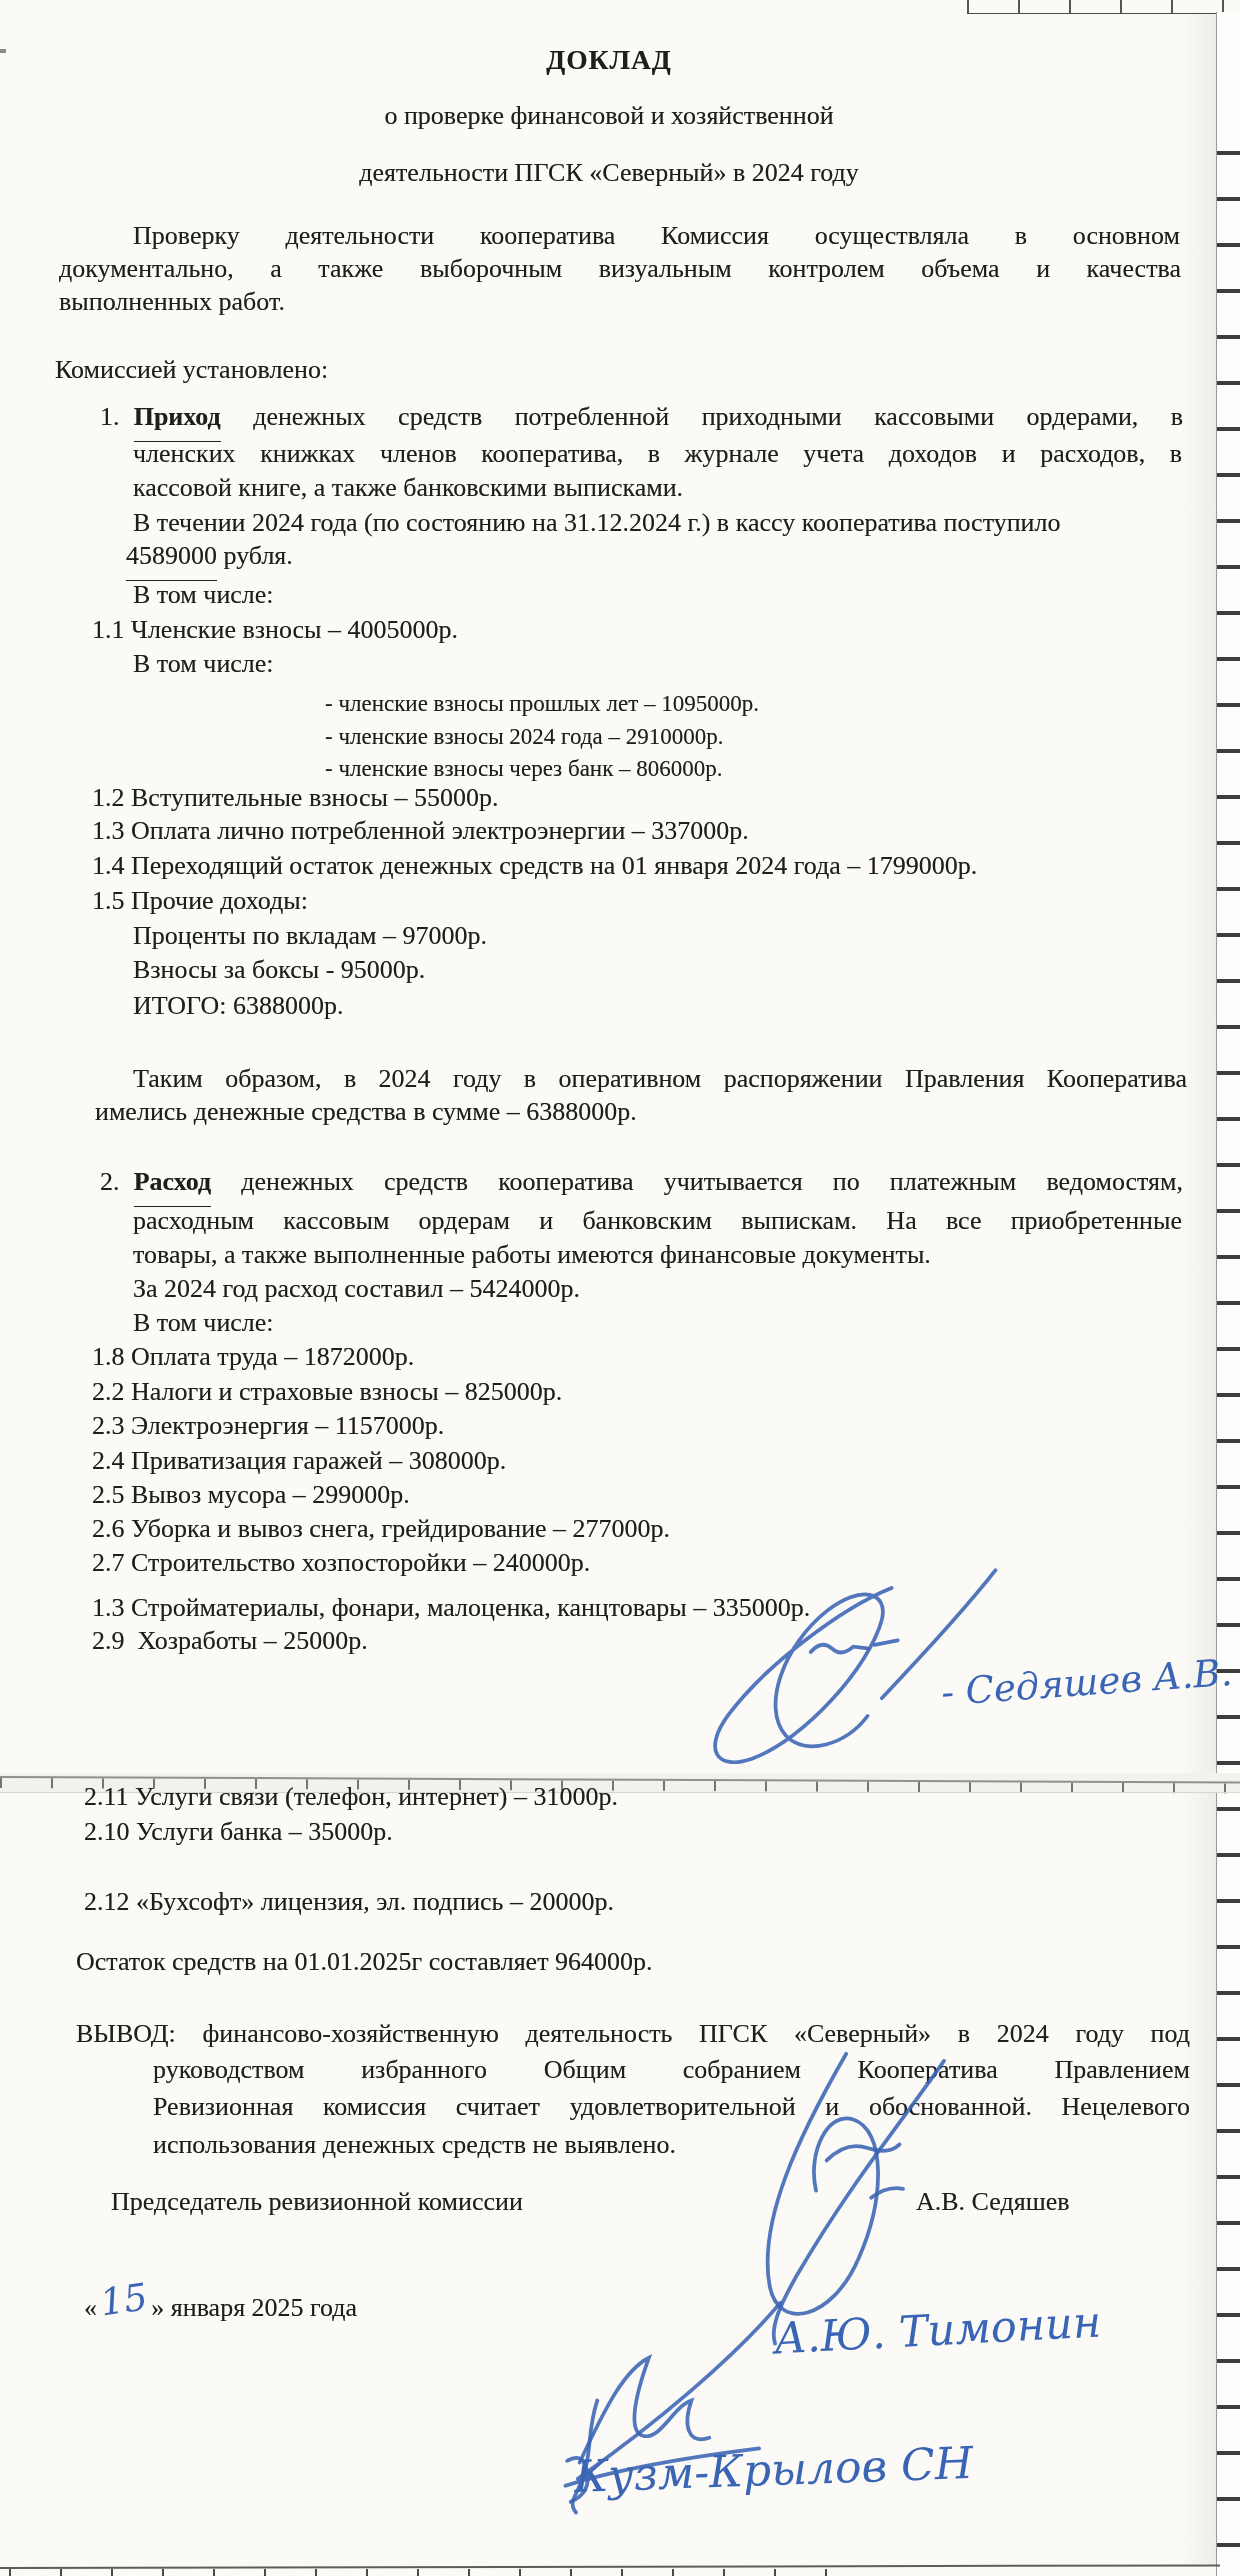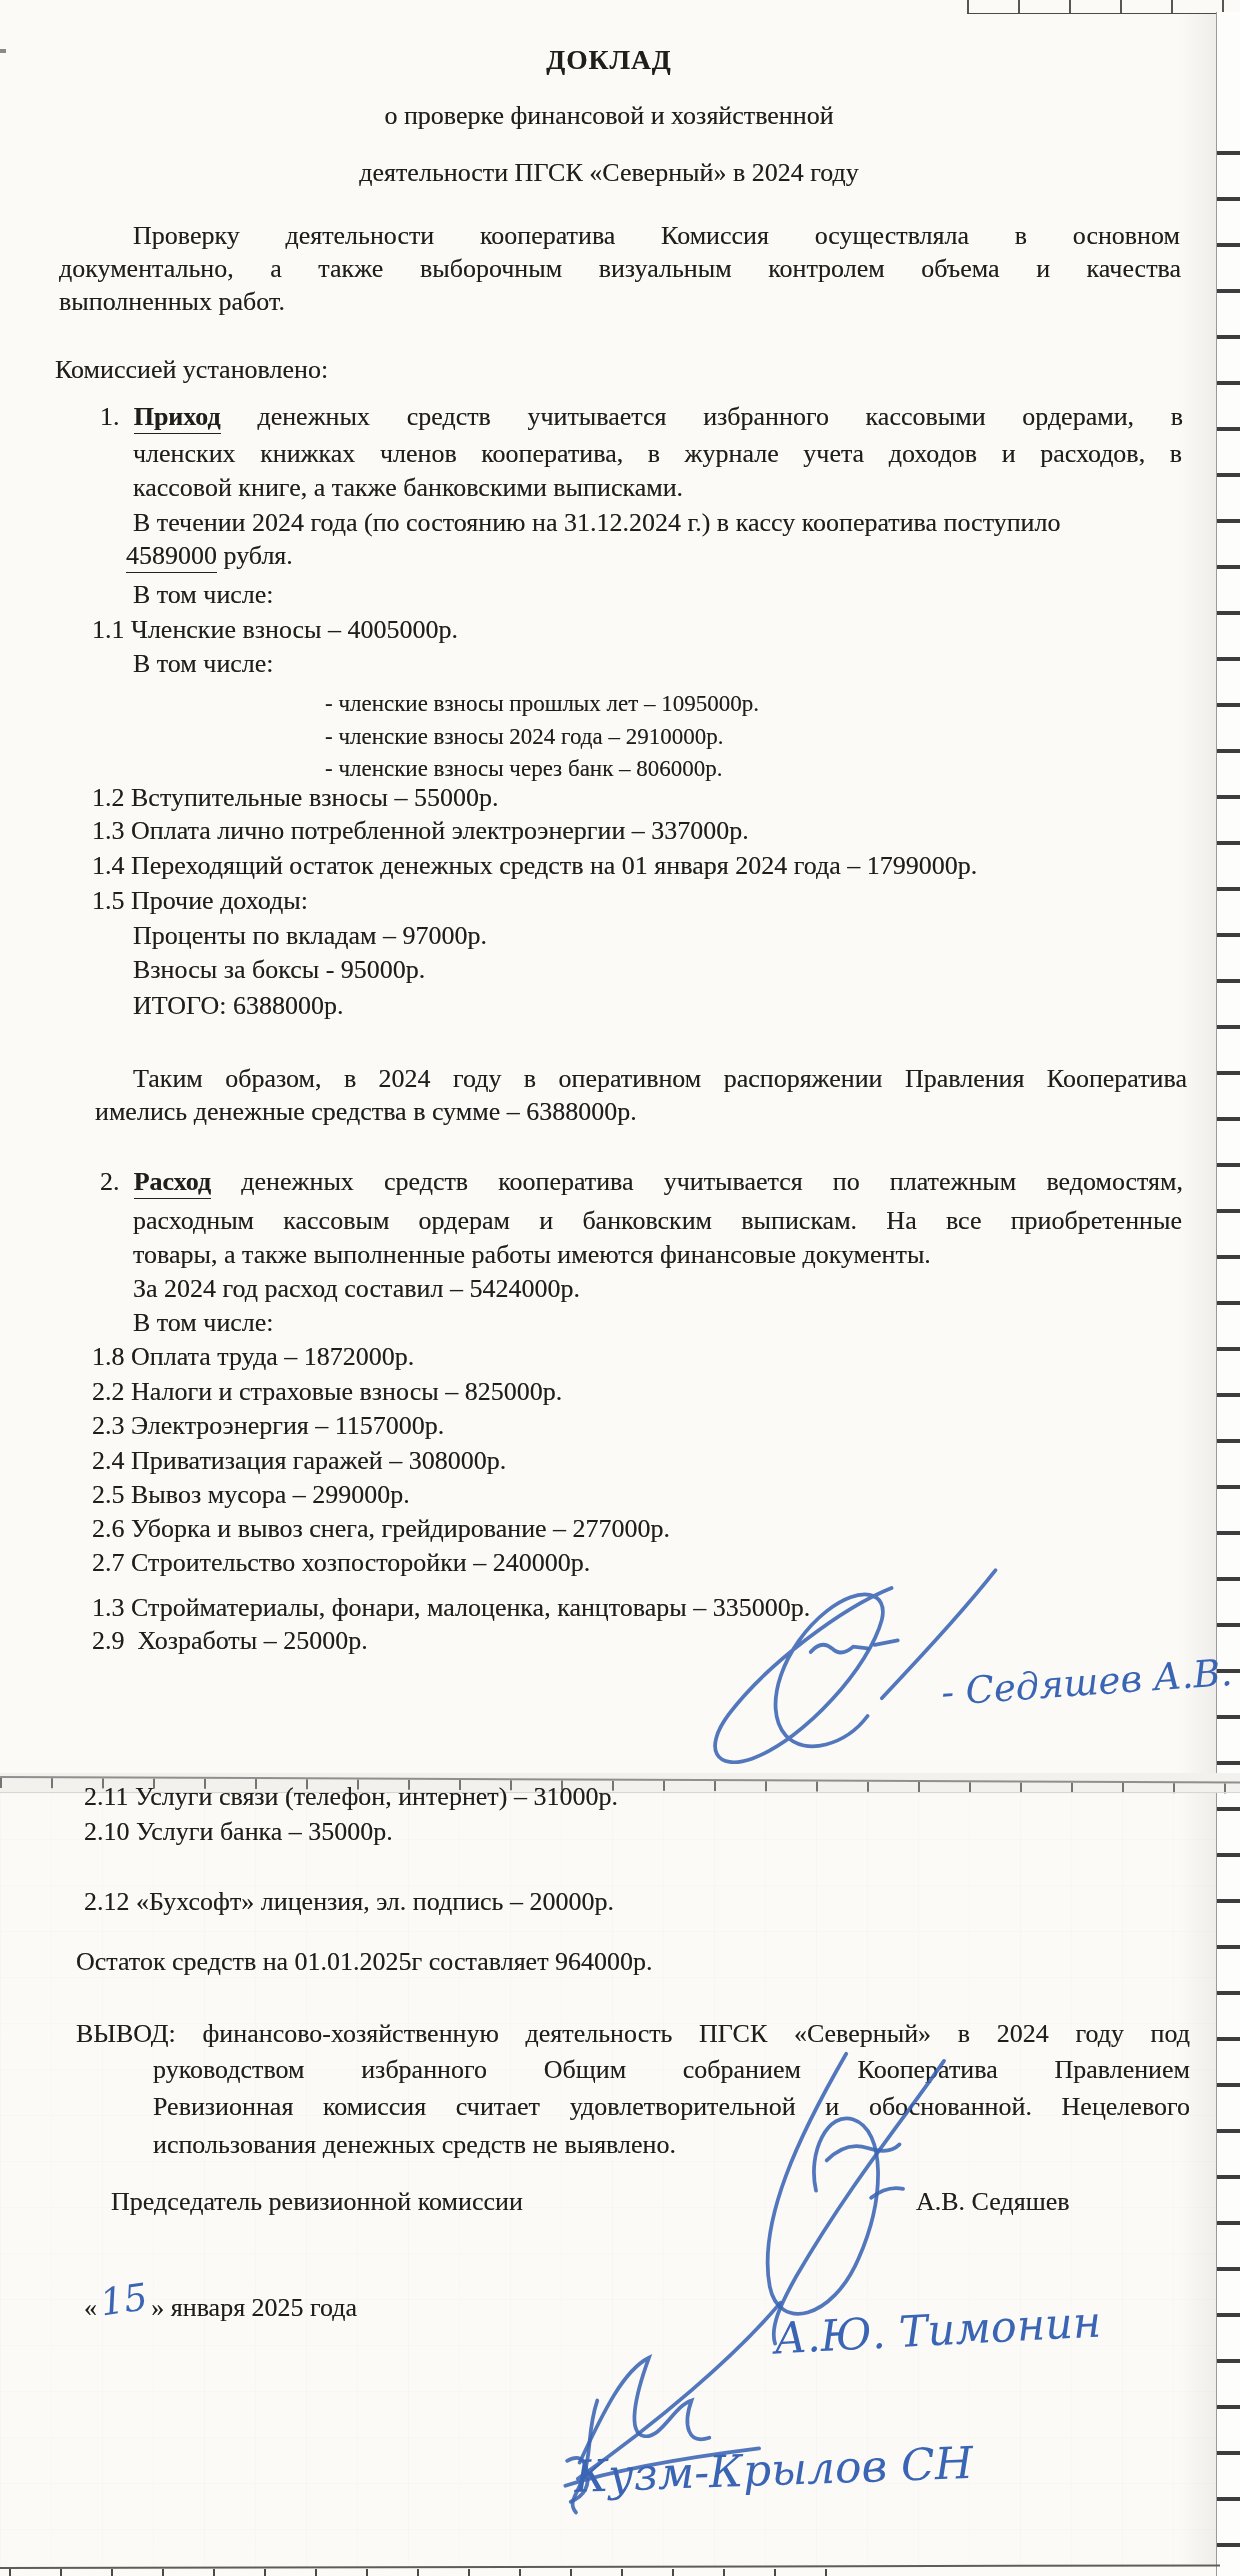--- a/index.html
+++ b/index.html
@@ -6,21 +6,21 @@
   body{width:1240px;height:2576px;position:relative;background:#ffffff;
        font-family:"Liberation Serif","DejaVu Serif",serif;}
   .scan{position:absolute;left:0;top:0;width:1240px;height:2576px;background:var(--paper,#fbfaf7);overflow:hidden;}
   .line{position:absolute;white-space:nowrap;font-size:26px;line-height:1.2;color:var(--txt,#201e1c);
         text-shadow:0 0 0.5px rgba(20,20,20,.45);}
   .small{font-size:23px;}
   .just{white-space:normal;text-align:justify;}
   .just::after{content:"";display:inline-block;width:100%;height:0;}
   .center{left:0;width:1218px;text-align:center;}
   .b{font-weight:bold;text-align:center;}
-  .ul{border-bottom:1.8px solid #23211f;padding-bottom:2px;margin-top:8px;}
+  .ul{border-bottom:1.8px solid #23211f;padding-bottom:10px;margin-top:8px;}
   .num{margin-right:14.2px;}
   .title{font-size:27.6px;letter-spacing:0.9px;}
   .hw{color:var(--ink,#3a64b4);font-family:"DejaVu Serif",serif;font-style:italic;
       text-shadow:none;}
   .hw-name{position:absolute;white-space:nowrap;}
   .hw-digits{font-size:37px;display:inline-block;transform:rotate(-8deg) translateY(-3.6px);margin:0 3.6px;}
   
   .grid-topright{position:absolute;left:967px;top:0;width:273px;height:13.3px;
       background:repeating-linear-gradient(to right,#565656 0 1.8px,transparent 1.8px 51px);
       border-bottom:1.8px solid #4a4a4a;}
@@ -65,21 +65,21 @@
     <div class="line center title b" style="top:43px">ДОКЛАД</div>
     <div class="line center" style="top:100px">о проверке финансовой и хозяйственной</div>
     <div class="line center" style="top:157px">деятельности ПГСК «Северный» в 2024 году</div>
 
     <div class="line just" style="left:133px;top:220px;width:1047px">Проверку деятельности кооператива Комиссия осуществляла в основном</div>
     <div class="line just" style="left:59px;top:253px;width:1122px">документально, а также выборочным визуальным контролем объема и качества</div>
     <div class="line" style="left:59px;top:286px">выполненных работ.</div>
     <div class="line" style="left:55px;top:354px">Комиссией установлено:</div>
 
     <div class="line just" style="left:100px;top:401px;width:1083px">
-      <span class="num">1.</span><span class="b ul">Приход</span> <span>денежных средств учитывается избранного кассовыми ордерами, в</span>
+      <span class="num">1.</span><span class="b ul">Приход</span> <span>денежных средств потребленной приходными кассовыми ордерами, в</span>
     </div>
     <div class="line just" style="left:133px;top:438px;width:1049px">членских книжках членов кооператива, в журнале учета доходов и расходов, в</div>
     <div class="line" style="left:133px;top:472px">кассовой книге, а также банковскими выписками.</div>
     <div class="line" style="left:133px;top:507px">В течении 2024 года (по состоянию на 31.12.2024 г.) в кассу кооператива поступило</div>
     <div class="line" style="left:126px;top:540px">
       <span class="ul">4589000</span><span> рубля.</span>
     </div>
     <div class="line" style="left:133px;top:579px">В том числе:</div>
     <div class="line" style="left:92px;top:614px">1.1 Членские взносы – 4005000р.</div>
     <div class="line" style="left:133px;top:648px">В том числе:</div>

